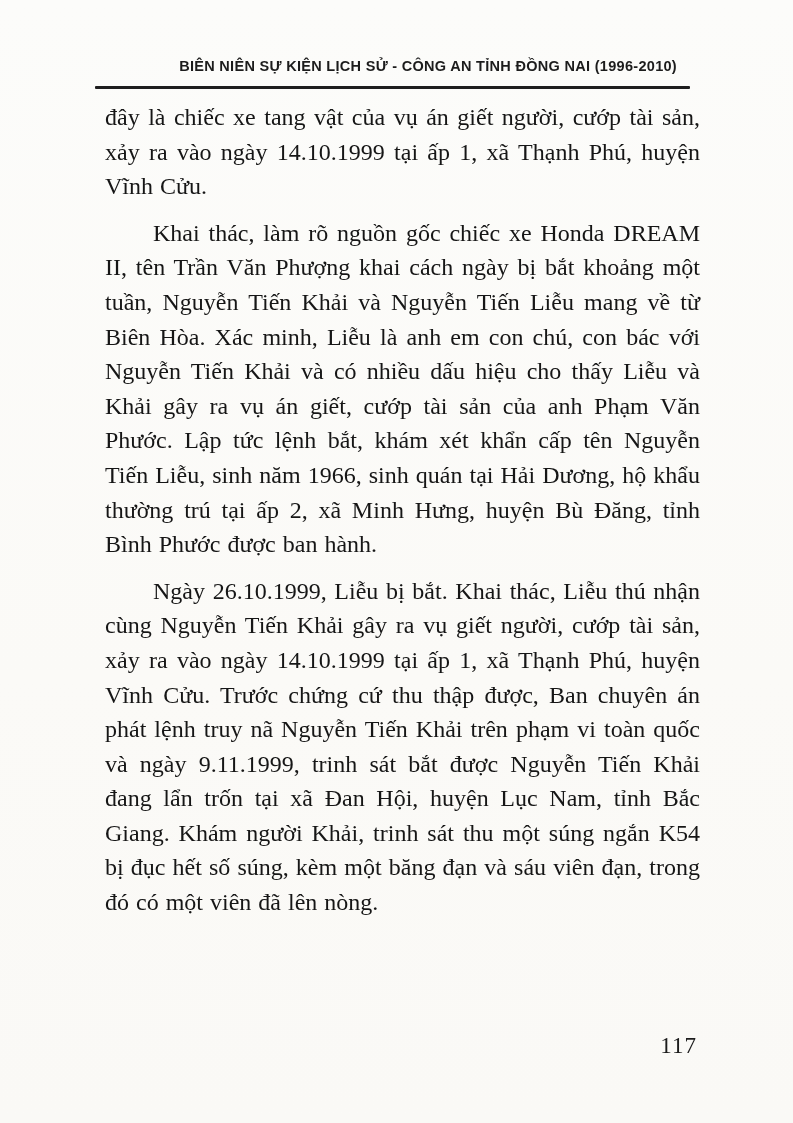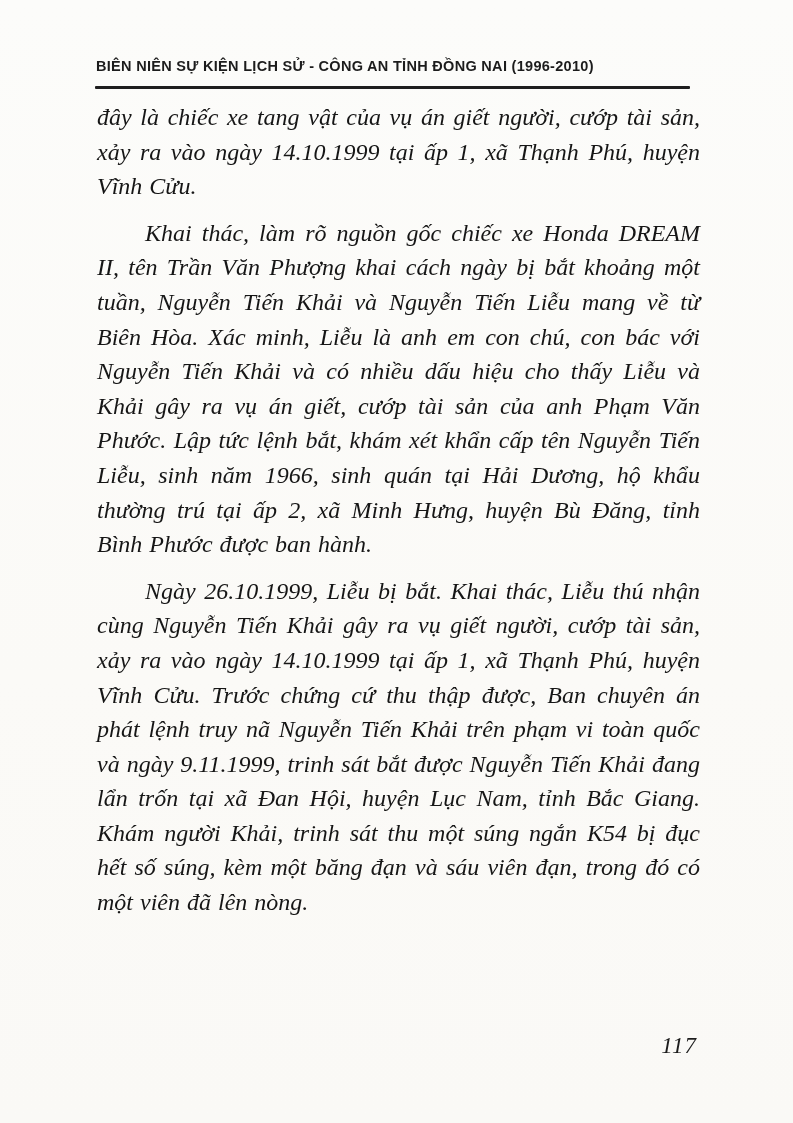--- a/index.html
+++ b/index.html
@@ -16,23 +16,23 @@
     position: relative;
     width: 793px;
     height: 1123px;
     background: linear-gradient(180deg, #fcfcfa 0%, #fbfaf7 60%, #faf9f6 100%);
     overflow: hidden;
     color: #171717;
   }
   .running-header {
     position: absolute;
     top: 58px;
-    left: 96px;
+    left: 82px;
     width: 595px;
-    text-align: left;
+    text-align: right;
     font-family: "Liberation Sans", "DejaVu Sans", sans-serif;
     font-weight: 700;
     font-size: 14.5px;
     letter-spacing: 0.3px;
     color: #1c1c1c;
     white-space: nowrap;
   }
   .header-rule {
     position: absolute;
     top: 86px;
@@ -47,34 +47,32 @@
     top: 100px;
     left: 97px;
     width: 603px;
     font-size: 24px;
     line-height: 34.6px;
     text-align: justify;
     color: #161616;
     word-spacing: 1px;
   }
   .para {
-    margin: 0 0 12px 0;
-    font-style: italic;
+    margin: 0 0 12px 8px;
   }
   .para.indent {
     text-indent: 48px;
   }
   .page-number {
     position: absolute;
     top: 1033px;
     right: 96px;
     font-size: 23px;
     color: #1c1c1c;
     letter-spacing: 1px;
-    font-style: italic;
   }
 </style>
 </head>
 <body>
 
 <div class="page">
 
   <div class="running-header">BIÊN NIÊN SỰ KIỆN LỊCH SỬ - CÔNG AN TỈNH ĐỒNG NAI (1996-2010)</div>
 
   <div class="header-rule"></div>

